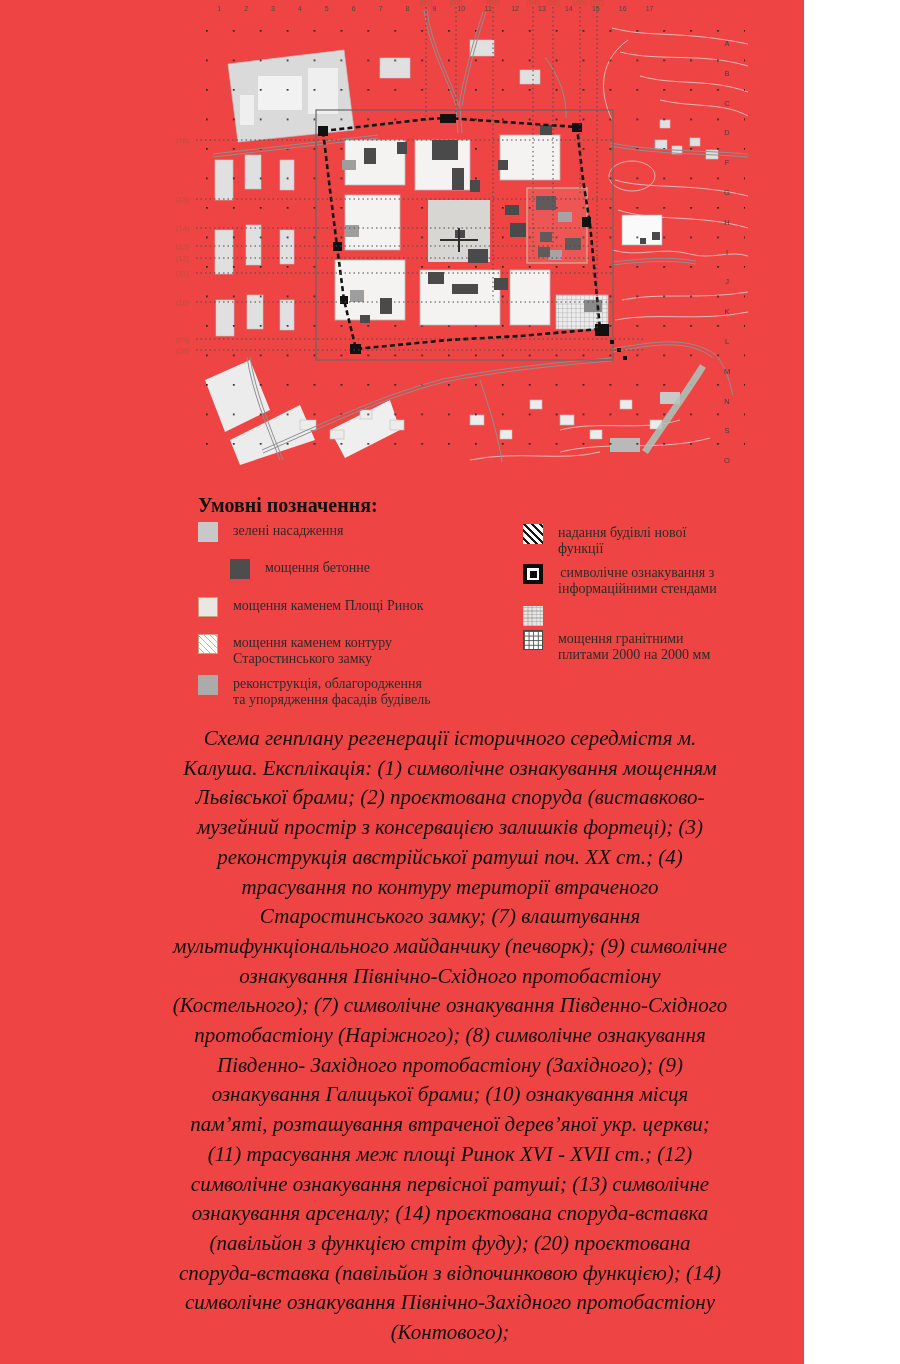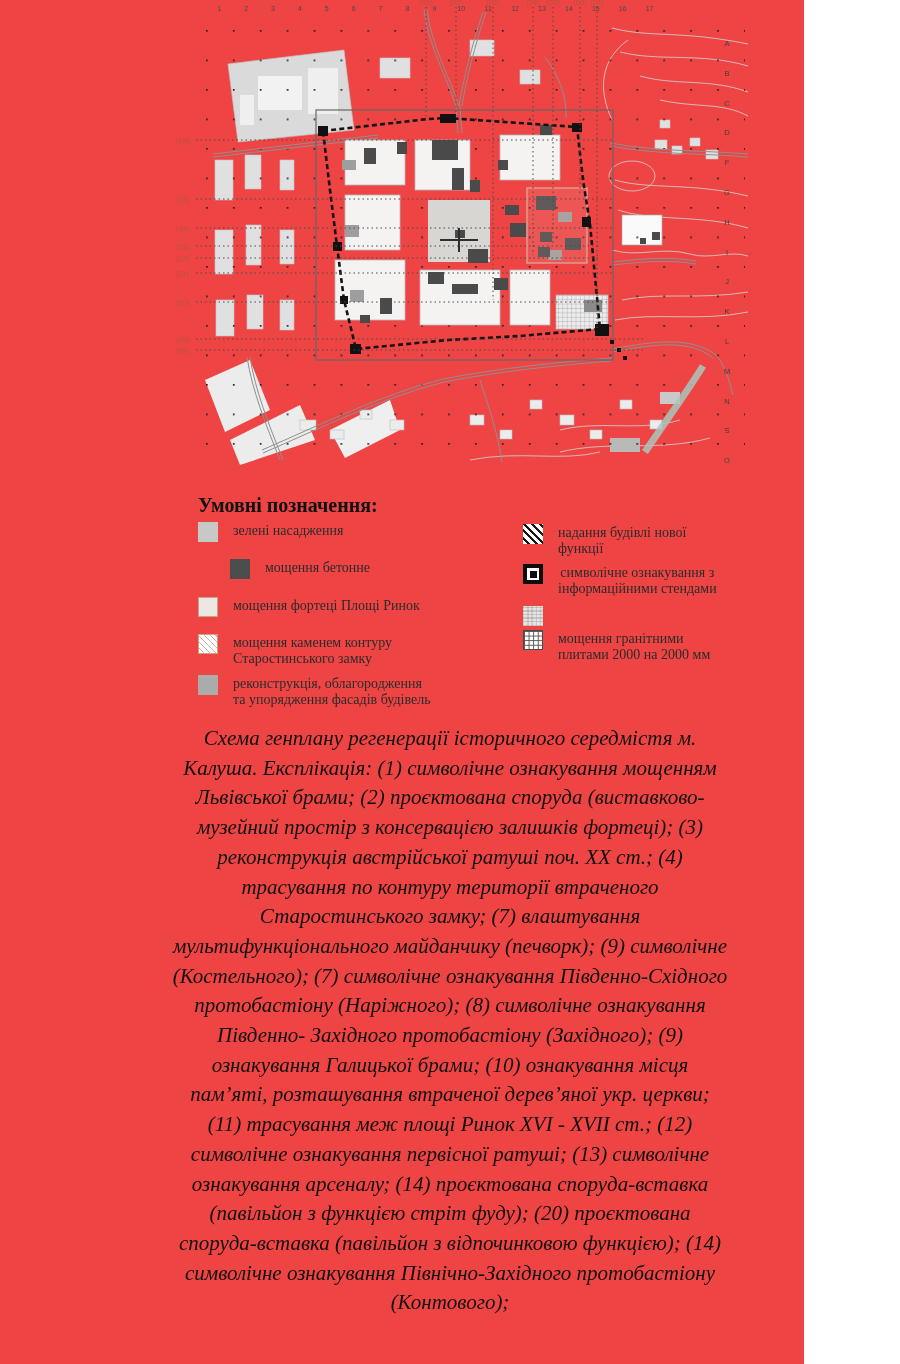--- a/index.html
+++ b/index.html
@@ -330,21 +330,21 @@
       <div class="legend-item">
         <div class="swatch sw-green-areas"></div>
         <div class="legend-label">зелені насадження</div>
       </div>
       <div class="legend-item">
         <div class="swatch sw-concrete"></div>
         <div class="legend-label">мощення бетонне</div>
       </div>
       <div class="legend-item">
         <div class="swatch sw-stone-rynok"></div>
-        <div class="legend-label">мощення фортеці Площі Ринок</div>
+        <div class="legend-label">мощення каменем Площі Ринок</div>
       </div>
       <div class="legend-item">
         <div class="swatch sw-stone-castle"></div>
         <div class="legend-label">мощення каменем контуру
 Старостинського замку</div>
       </div>
       <div class="legend-item">
         <div class="swatch sw-facades"></div>
         <div class="legend-label">реконструкція, облагородження
 та упорядження фасадів будівель</div>
@@ -373,20 +373,21 @@
 
   <div class="caption" id="figure-caption">
       <div class="cap-line">Схема генплану регенерації історичного середмістя м.</div>
       <div class="cap-line">Калуша. Експлікація: (1) символічне ознакування мощенням</div>
       <div class="cap-line">Львівської брами; (2) проєктована споруда (виставково-</div>
       <div class="cap-line">музейний простір з консервацією залишків фортеці); (3)</div>
       <div class="cap-line">реконструкція австрійської ратуші поч. XX ст.; (4)</div>
       <div class="cap-line">трасування по контуру території втраченого</div>
       <div class="cap-line">Старостинського замку; (7) влаштування</div>
       <div class="cap-line">мультифункціонального майданчику (печворк); (9) символічне</div>
+      <div class="cap-line">ознакування Північно-Східного протобастіону</div>
       <div class="cap-line">(Костельного); (7) символічне ознакування Південно-Східного</div>
       <div class="cap-line">протобастіону (Наріжного); (8) символічне ознакування</div>
       <div class="cap-line">Південно- Західного протобастіону (Західного); (9)</div>
       <div class="cap-line">ознакування Галицької брами; (10) ознакування місця</div>
       <div class="cap-line">пам’яті, розташування втраченої дерев’яної укр. церкви;</div>
       <div class="cap-line">(11) трасування меж площі Ринок XVI - XVII ст.; (12)</div>
       <div class="cap-line">символічне ознакування первісної ратуші; (13) символічне</div>
       <div class="cap-line">ознакування арсеналу; (14) проєктована споруда-вставка</div>
       <div class="cap-line">(павільйон з функцією стріт фуду); (20) проєктована</div>
       <div class="cap-line">споруда-вставка (павільйон з відпочинковою функцією); (14)</div>

